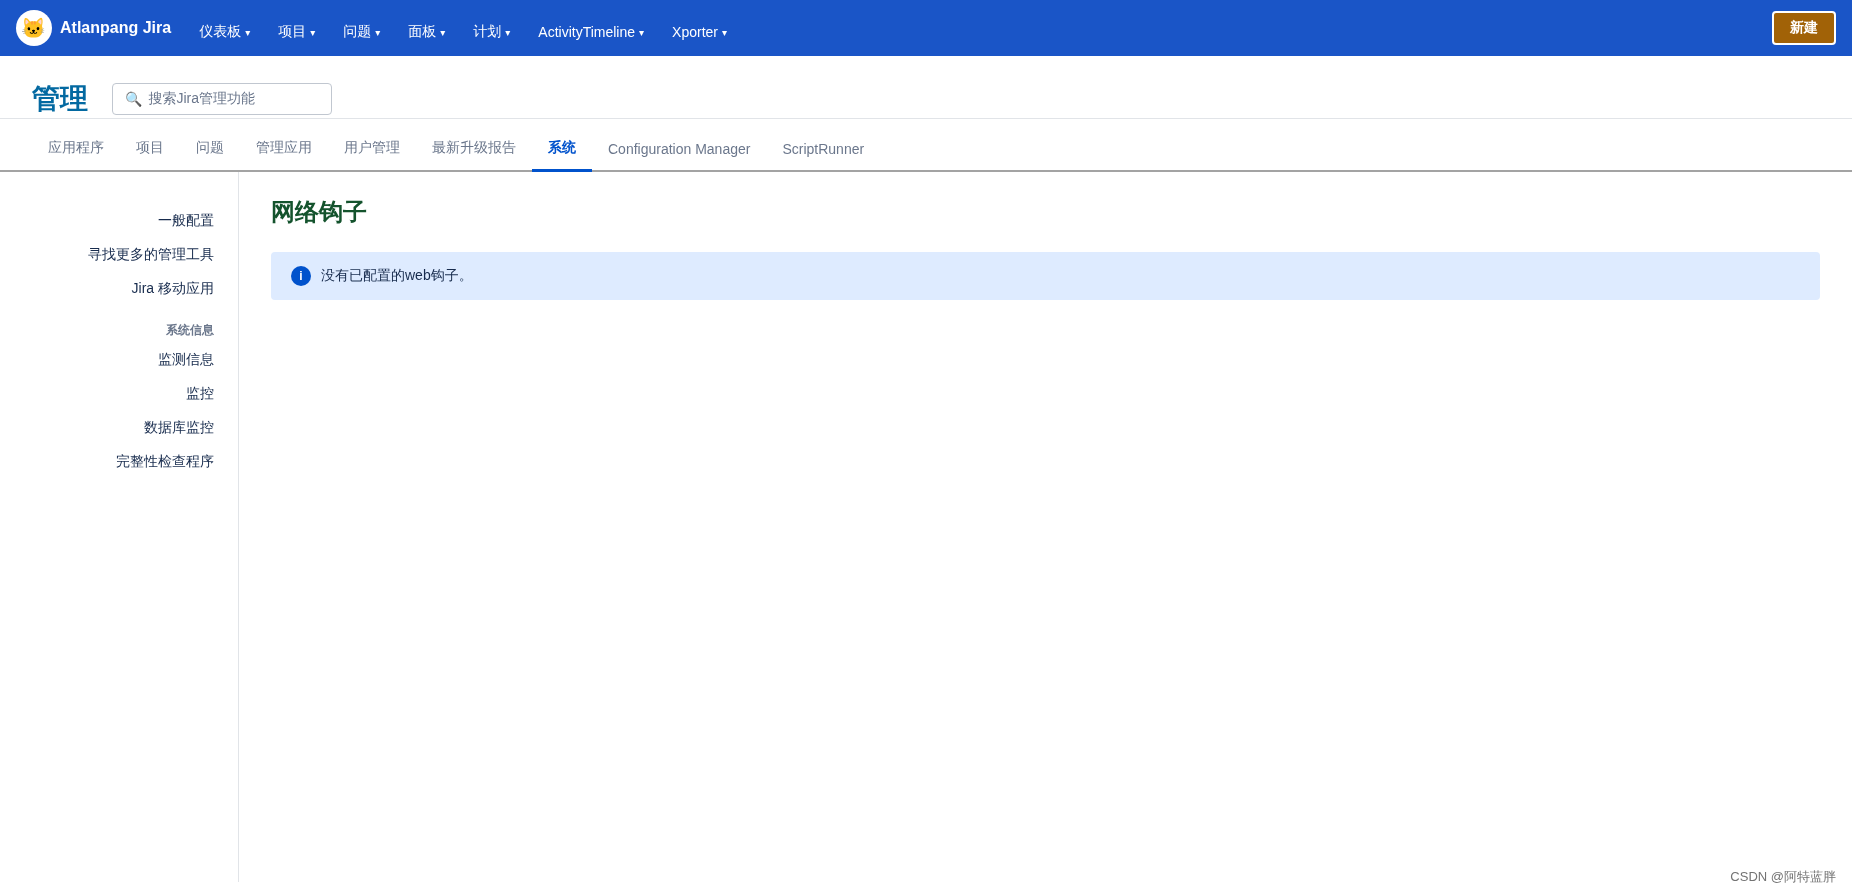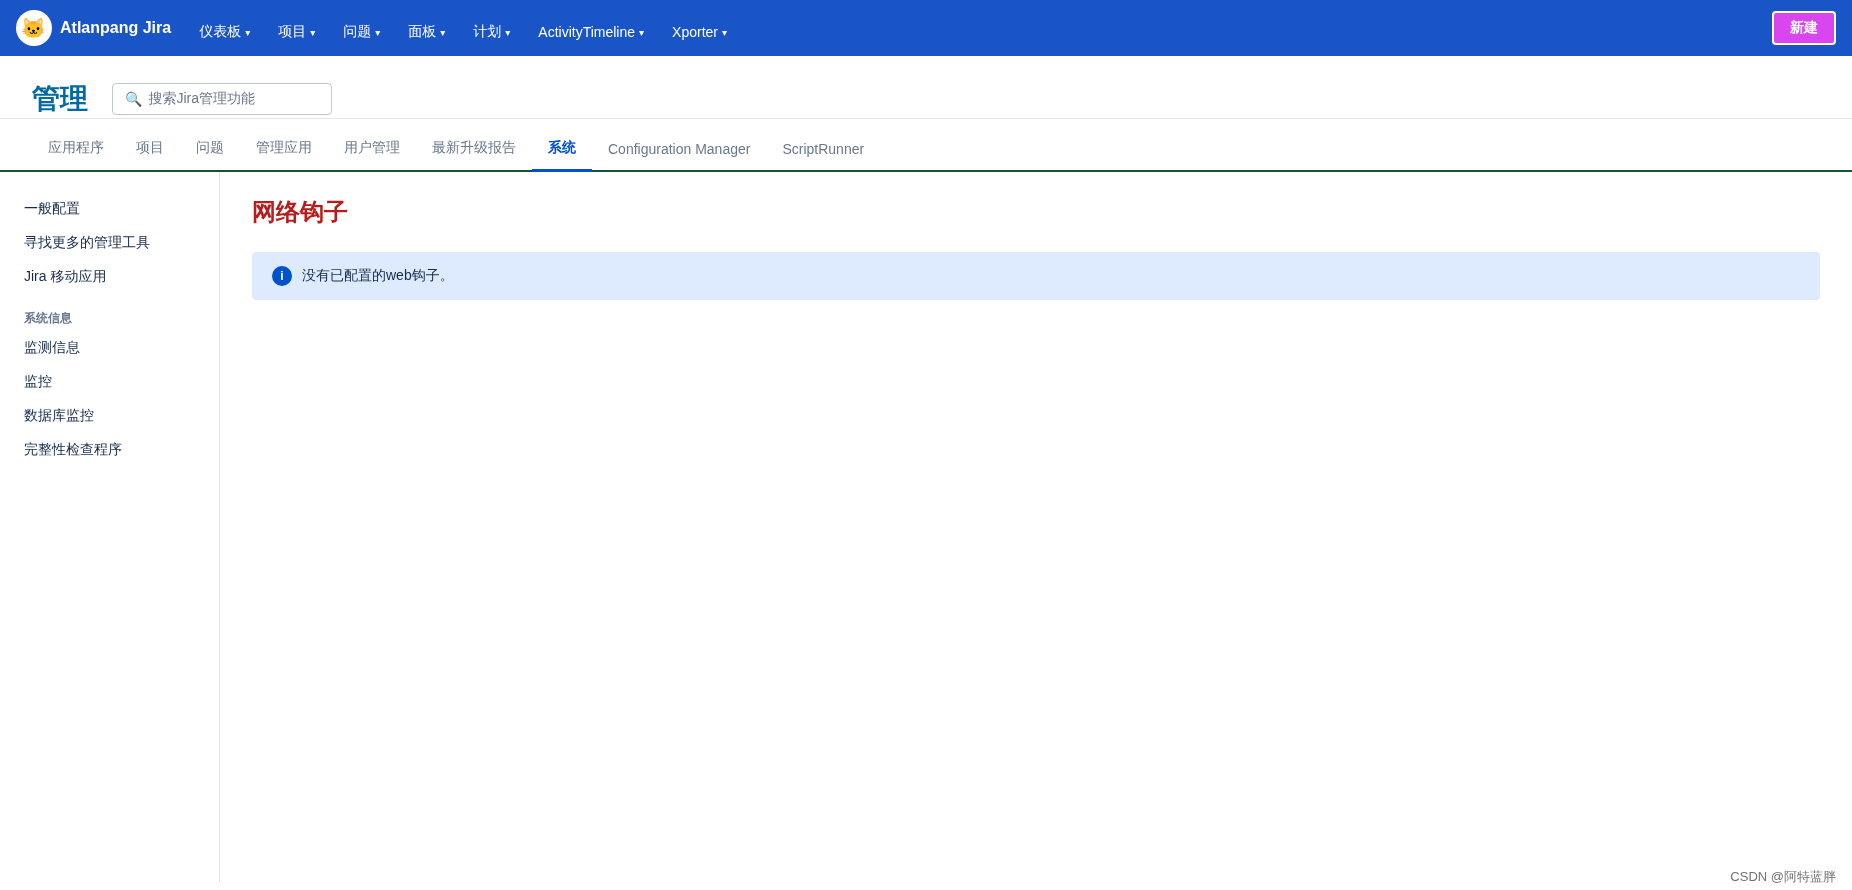--- a/index.html
+++ b/index.html
@@ -42,21 +42,21 @@
       display: flex;
       align-items: center;
       gap: 4px;
       font-size: 14px;
       white-space: nowrap;
       margin-top: 8px;
     }
     .nav-chevron { font-size: 10px; }
     .nav-spacer { flex: 1; }
     .nav-new-btn {
-      background: #d946ef;
+      background: #a16207;
       color: #fff;
       border: 2px solid #fff;
       padding: 6px 16px;
       border-radius: 4px;
       cursor: pointer;
       font-size: 14px;
       font-weight: 600;
     }
 
     
@@ -86,21 +86,21 @@
       cursor: text;
     }
     .admin-search-icon { color: #6b778c; font-size: 14px; }
 
     
     .tabs-row {
       display: flex;
       align-items: flex-end;
       padding: 0 32px;
       gap: 0;
-      border-bottom: 2px solid #14532d;
+      border-bottom: 2px solid #a3a3a3;
       margin-top: 8px;
     }
     .tab-item {
       padding: 12px 16px;
       cursor: pointer;
       color: #6b778c;
       font-size: 14px;
       white-space: nowrap;
       border-bottom: 3px solid transparent;
       margin-bottom: -2px;
@@ -112,24 +112,25 @@
     }
 
     
     .content-layout {
       display: flex;
       min-height: calc(100vh - 180px);
     }
 
     
     .sidebar {
-      width: 220px;
-      padding: 20px 0;
+      width: 239px;
+      padding: 32px 0;
       border-right: 1px solid #e1e4e8;
       flex-shrink: 0;
+      text-align: right;
     }
     .sidebar-item {
       padding: 8px 24px;
       cursor: pointer;
       font-size: 14px;
       color: #172b4d;
     }
     .sidebar-section-label {
       padding: 16px 24px 4px 24px;
       font-size: 12px;
@@ -139,21 +140,21 @@
     }
 
     
     .main-content {
       flex: 1;
       padding: 24px 32px;
     }
     .page-title {
       font-size: 24px;
       font-weight: 700;
-      color: #b91c1c;
+      color: #14532d;
       margin-bottom: 24px;
     }
     .info-banner {
       background: #deebff;
       border-radius: 4px;
       padding: 14px 20px;
       display: flex;
       align-items: center;
       gap: 10px;
       color: #172b4d;

